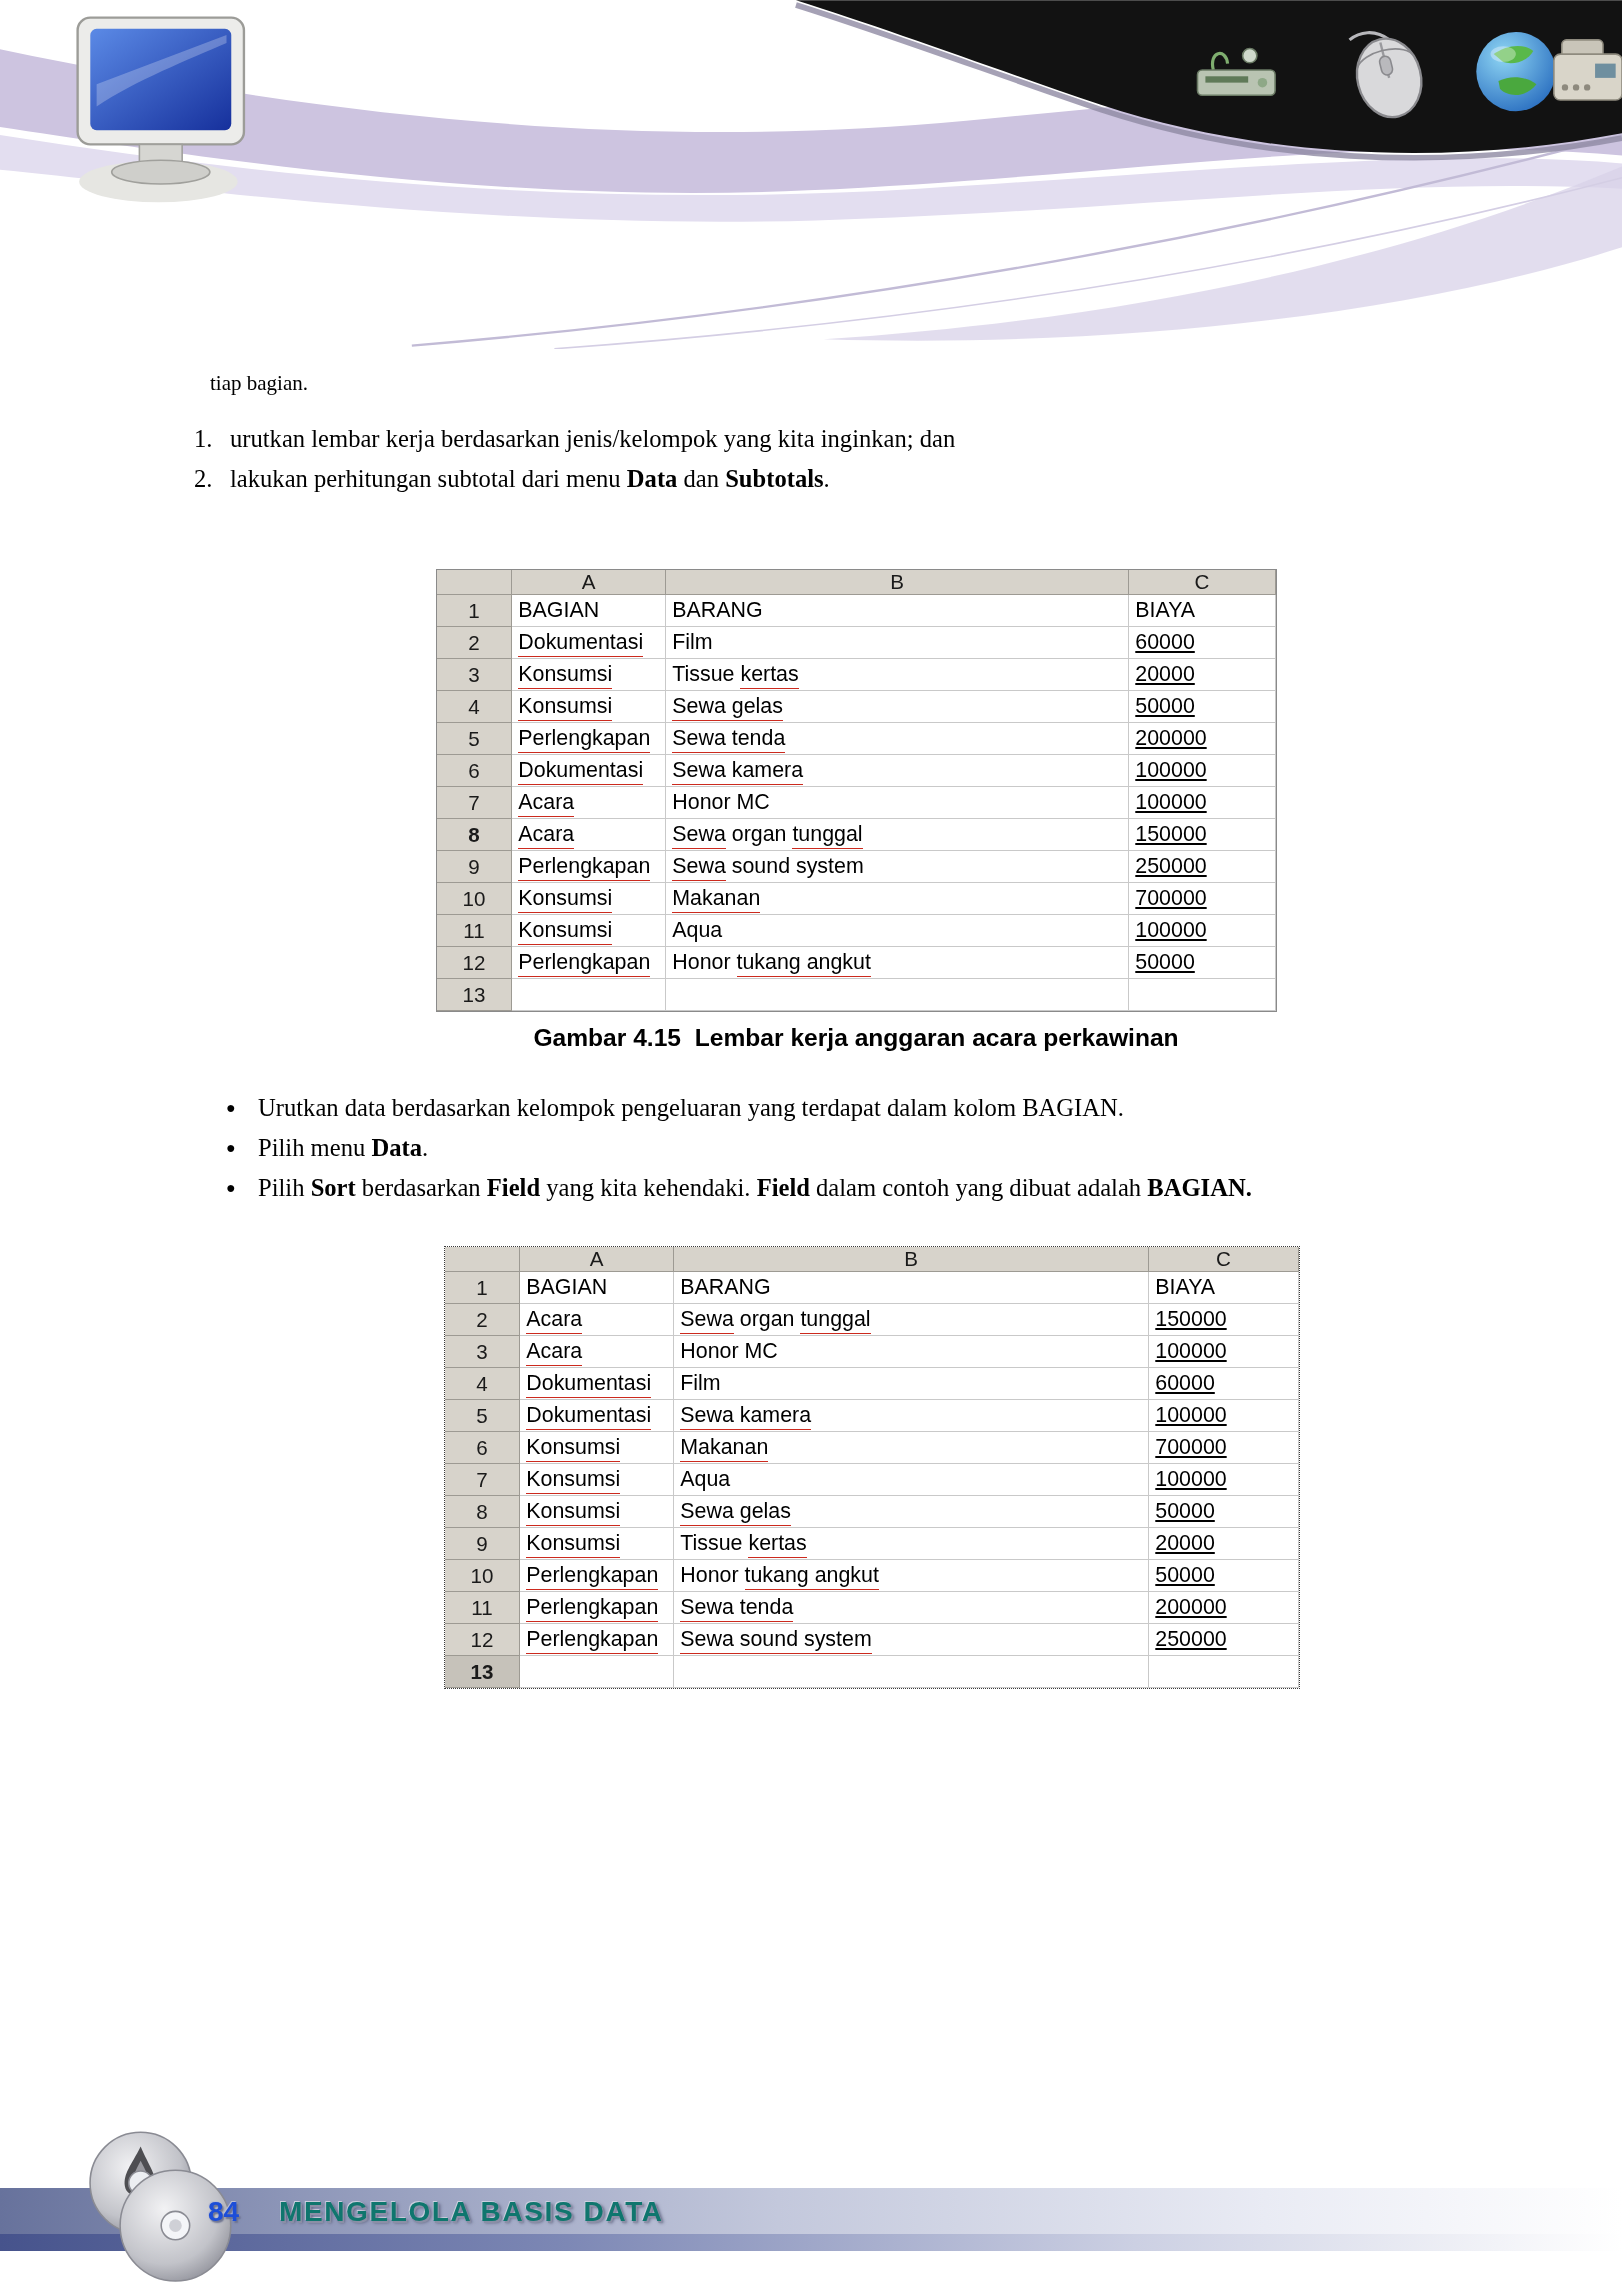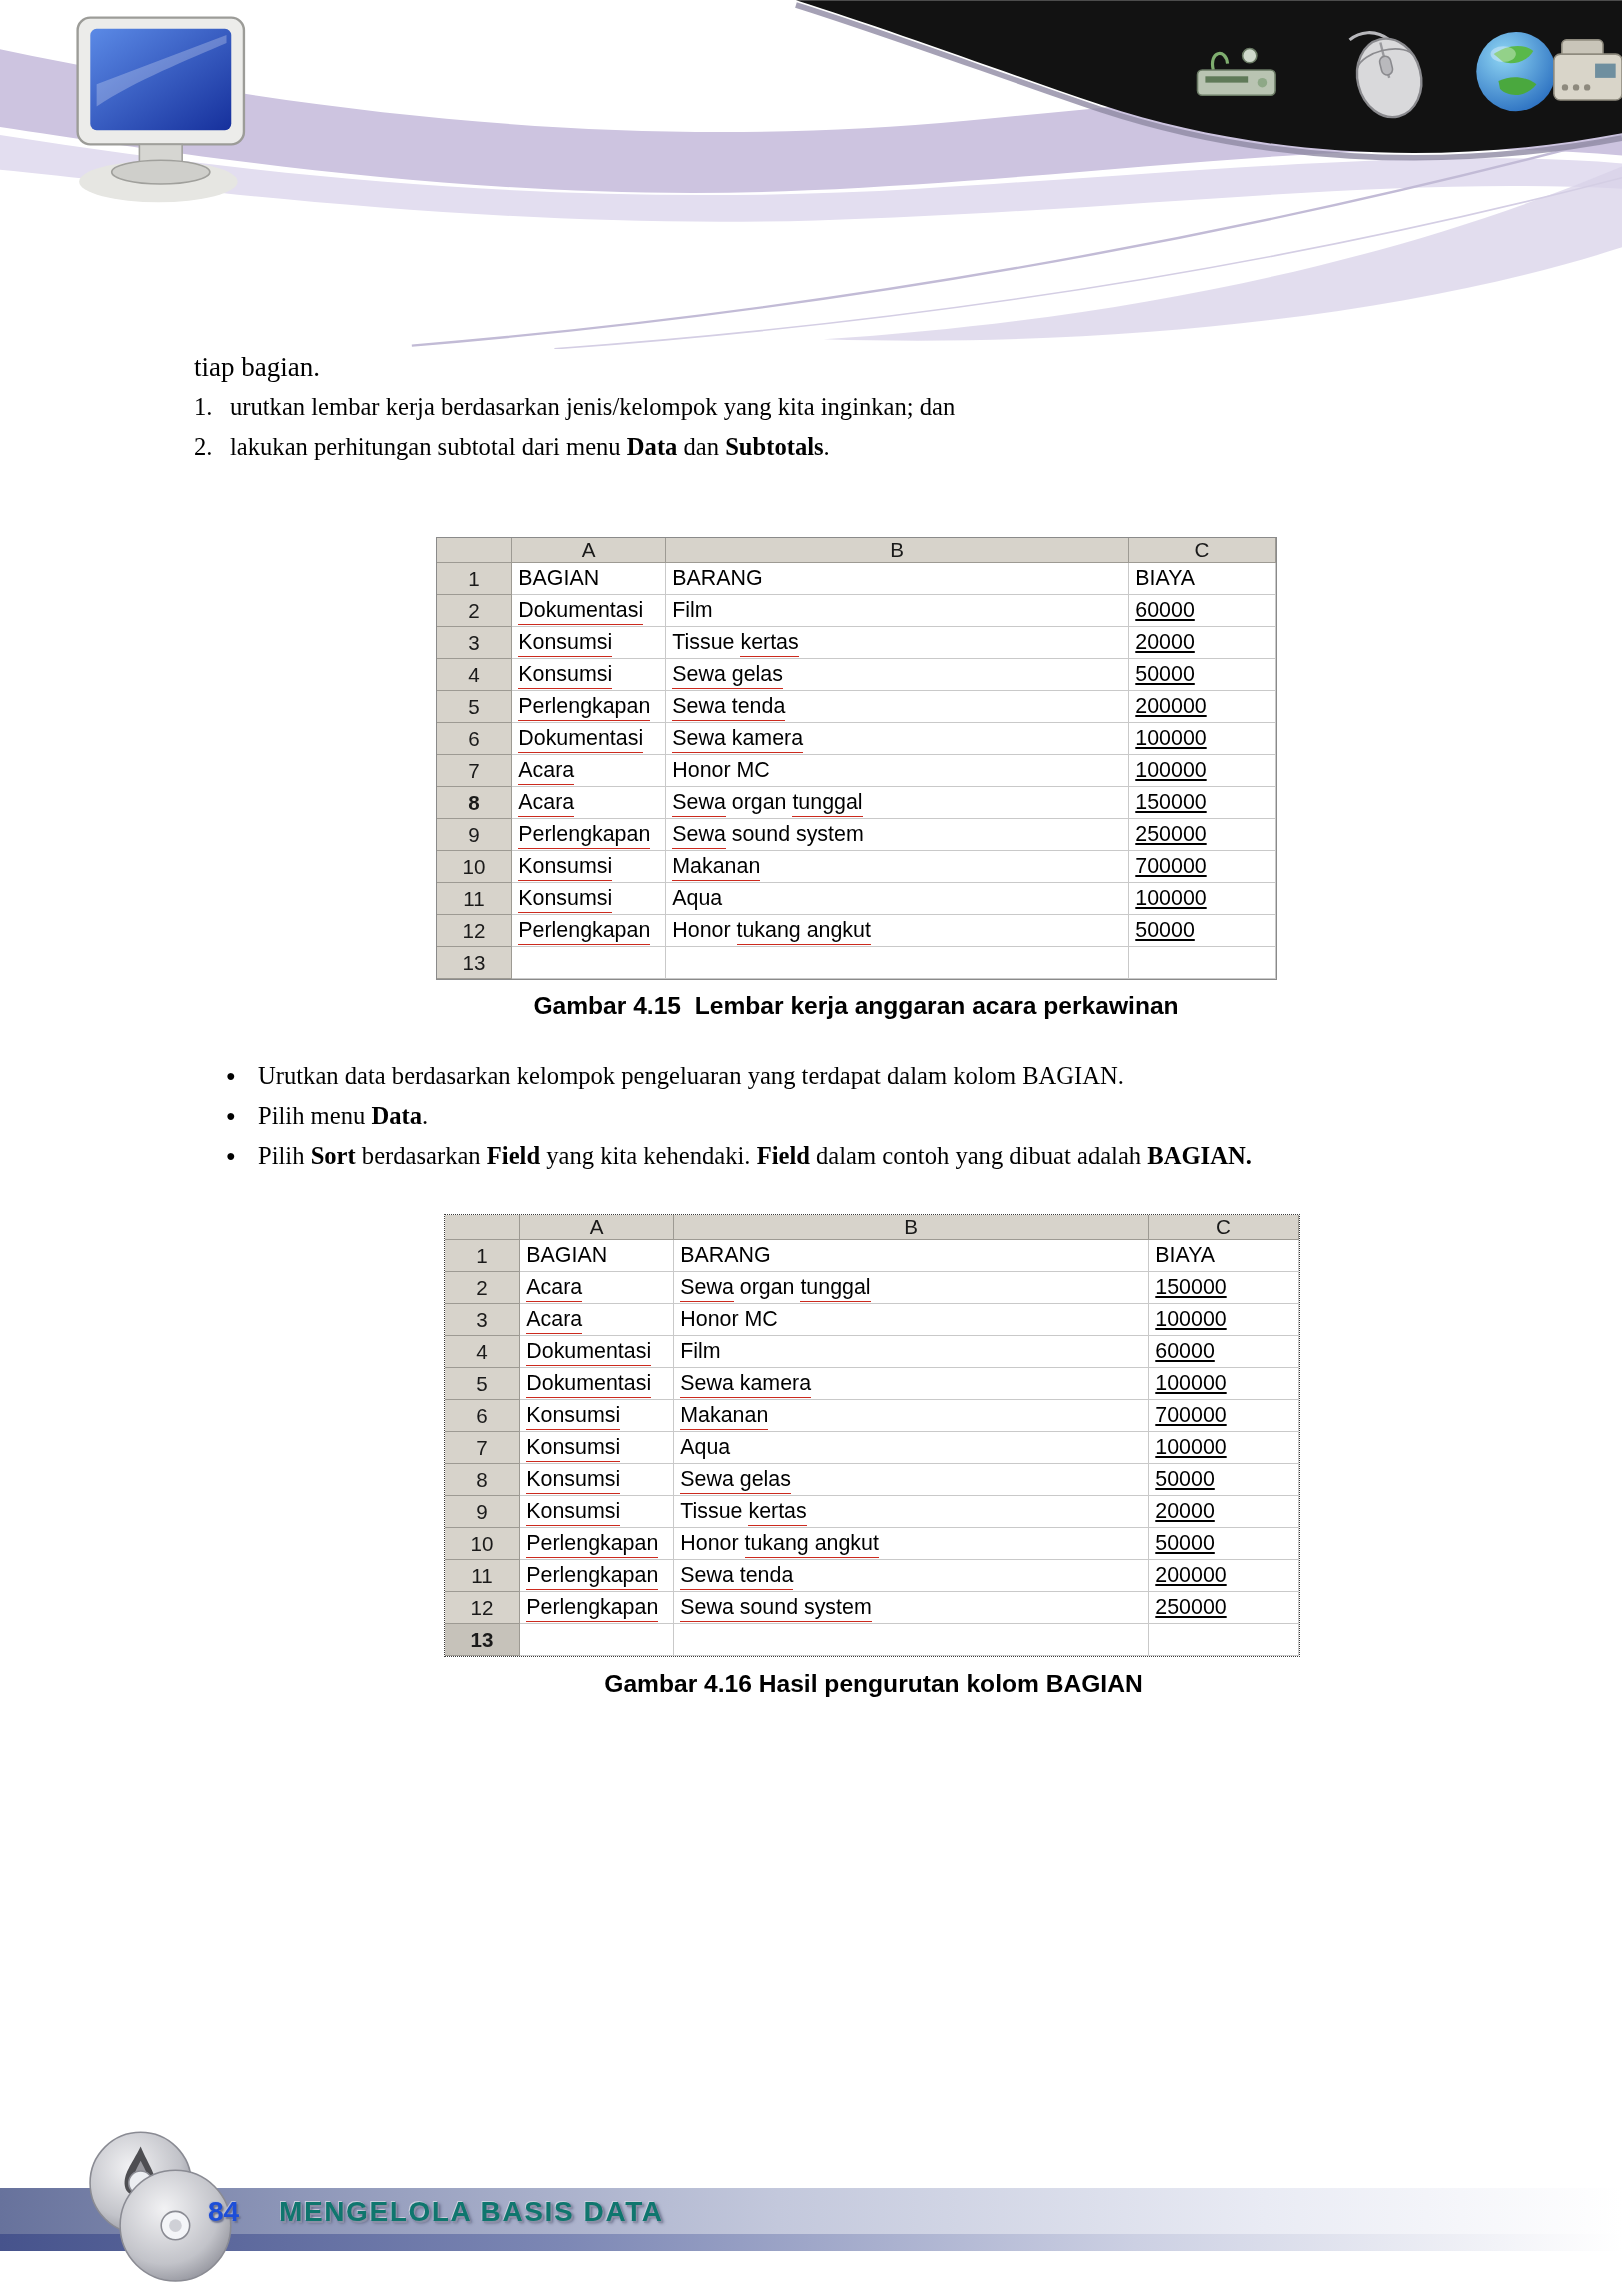--- a/index.html
+++ b/index.html
@@ -4,21 +4,21 @@
 <style>
   html,body{margin:0;padding:0;background:#ffffff;}
   .page{position:relative;width:1622px;height:2295px;background:#ffffff;overflow:hidden;
         font-family:"Liberation Serif",serif;color:#000;}
 
   
   .header-art{position:absolute;top:0;left:0;display:block;}
 
   
   .content{position:absolute;top:347px;left:194px;width:1204px;}
-  p.body{font-size:27px;line-height:40px;margin:0;}
+  p.body{font-size:21px;line-height:40px;margin:16px;}
   .mt45{margin-top:36px;}
   .just{text-align:justify;}
   .numlist{margin:0;}
   .numlist .li{display:flex;font-size:24.6px;line-height:40px;}
   .numlist .marker{width:36px;flex:none;}
   .numlist .litext{flex:1;}
   .p2{margin-top:38px;}
   .p3{margin-top:75px;}
 
   .bullets{margin-top:36px;}
@@ -304,21 +304,20 @@
             <div class="scell hcell c0">12</div>
             <div class="scell c1"><span class="sq">Perlengkapan</span></div>
             <div class="scell c2"><span class="sq">Sewa sound system</span></div>
             <div class="scell c3 num">250000</div>
           </div><div class="srow">
             <div class="scell hcell c0 selected">13</div>
             <div class="scell c1"></div>
             <div class="scell c2"></div>
             <div class="scell c3"></div>
           </div></div>
-      <div class="caption">Gambar 4.16 Hasil pengurutan kolom BAGIAN</div>
     </div>
 
   </div>
 
   <div class="footer-bar"></div>
   <div class="footer-strip"></div>
 
   <svg class="disc" width="166" height="166" viewBox="0 0 210 210">
     <defs>
       <radialGradient id="discG" cx="0.4" cy="0.35" r="0.9">

